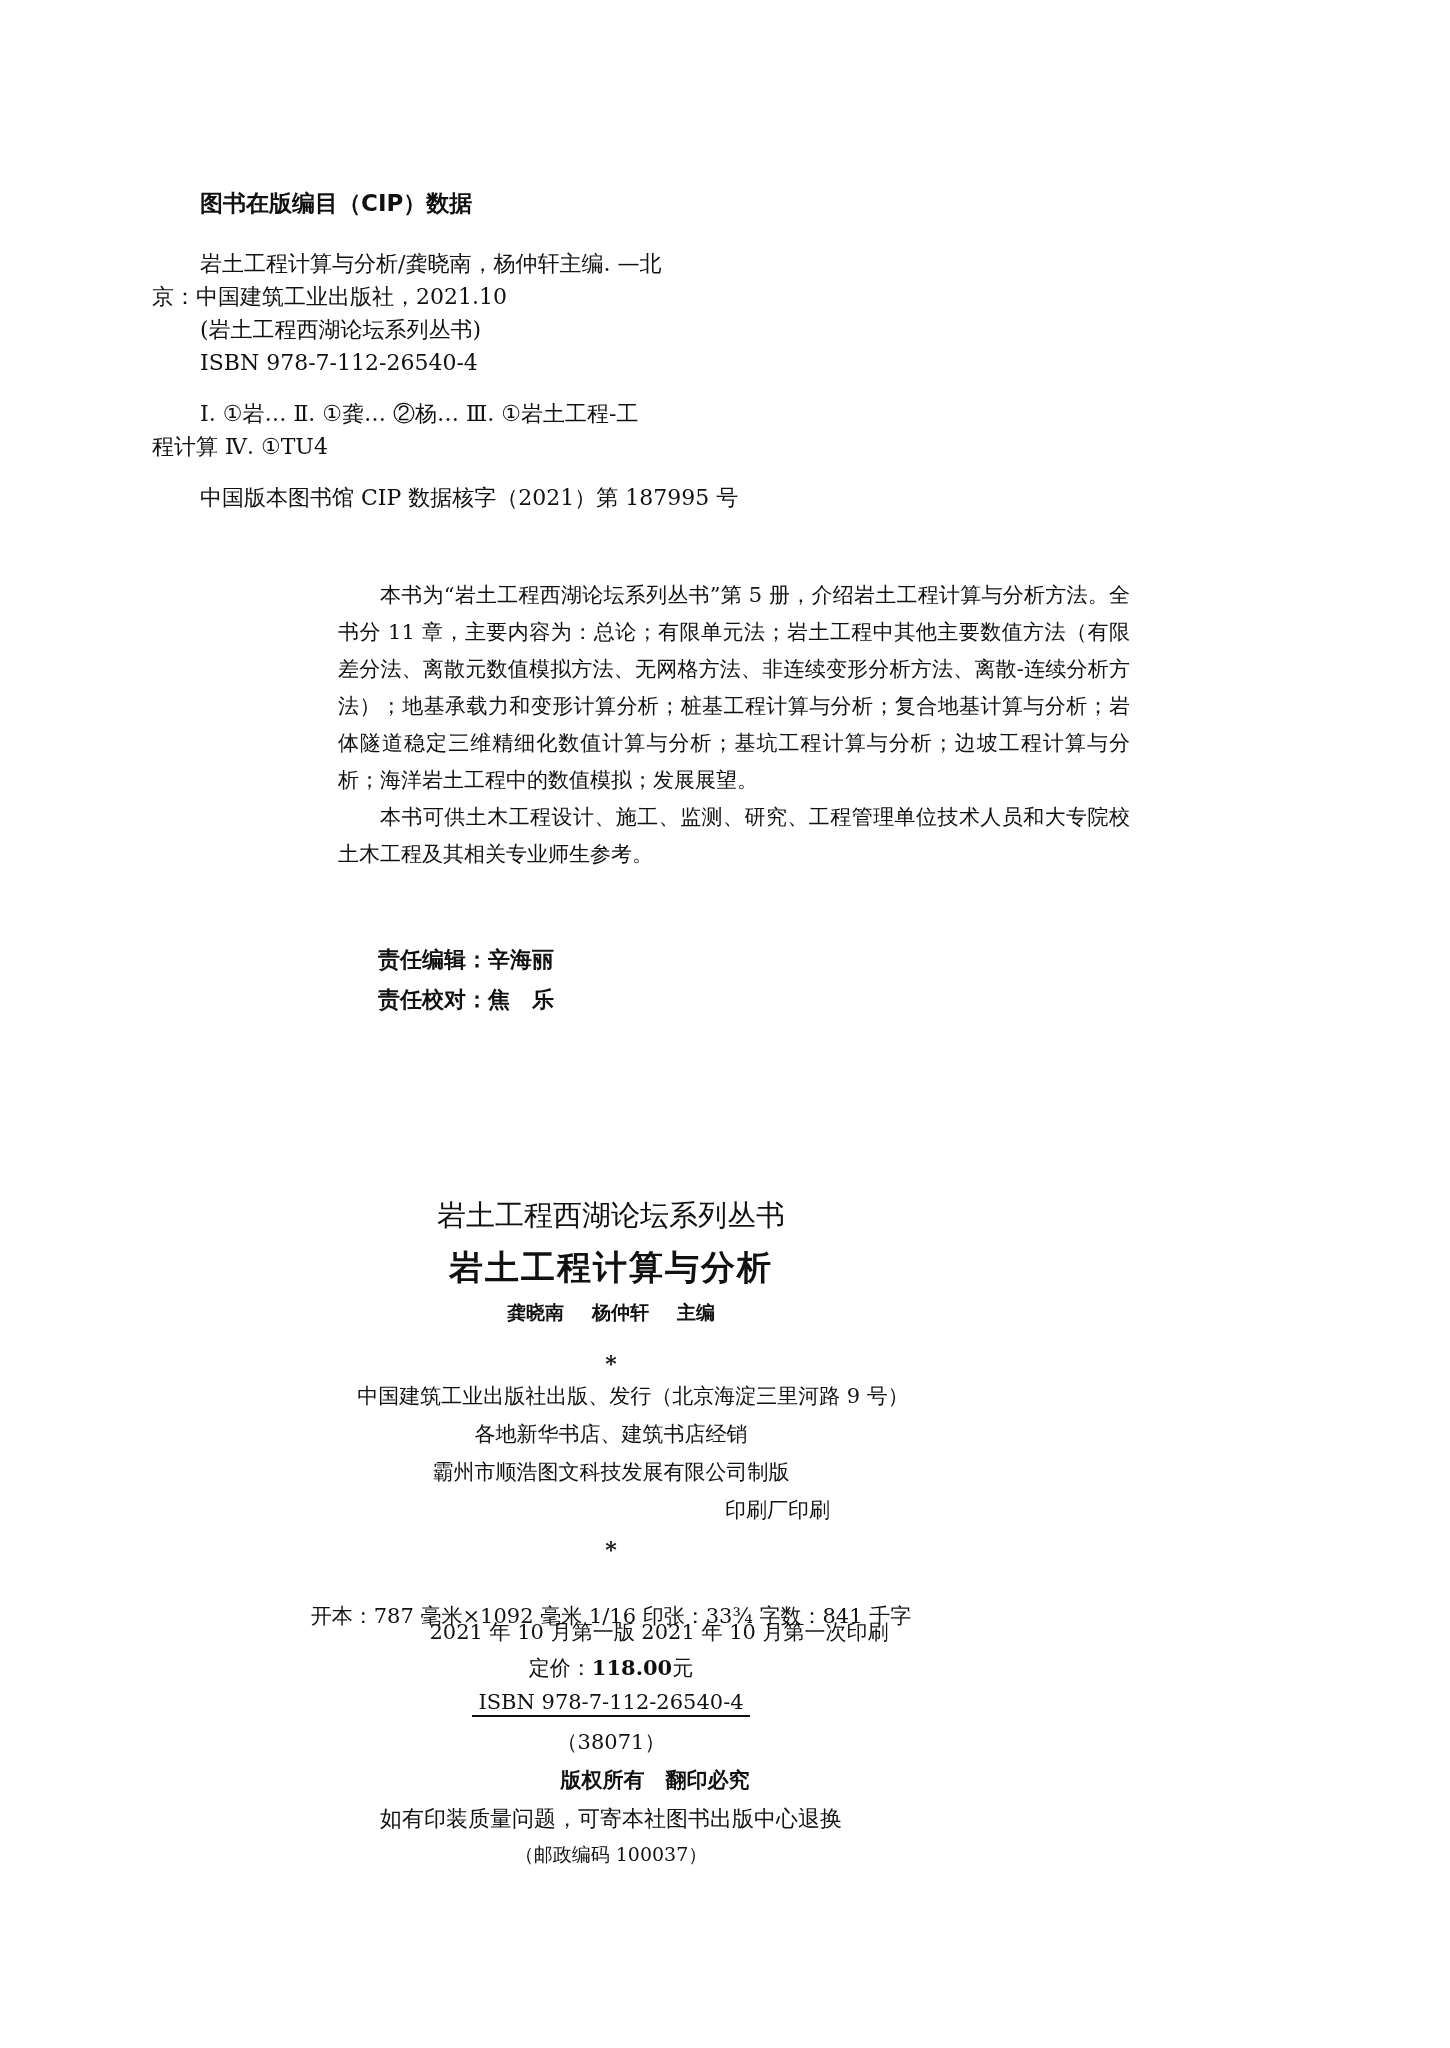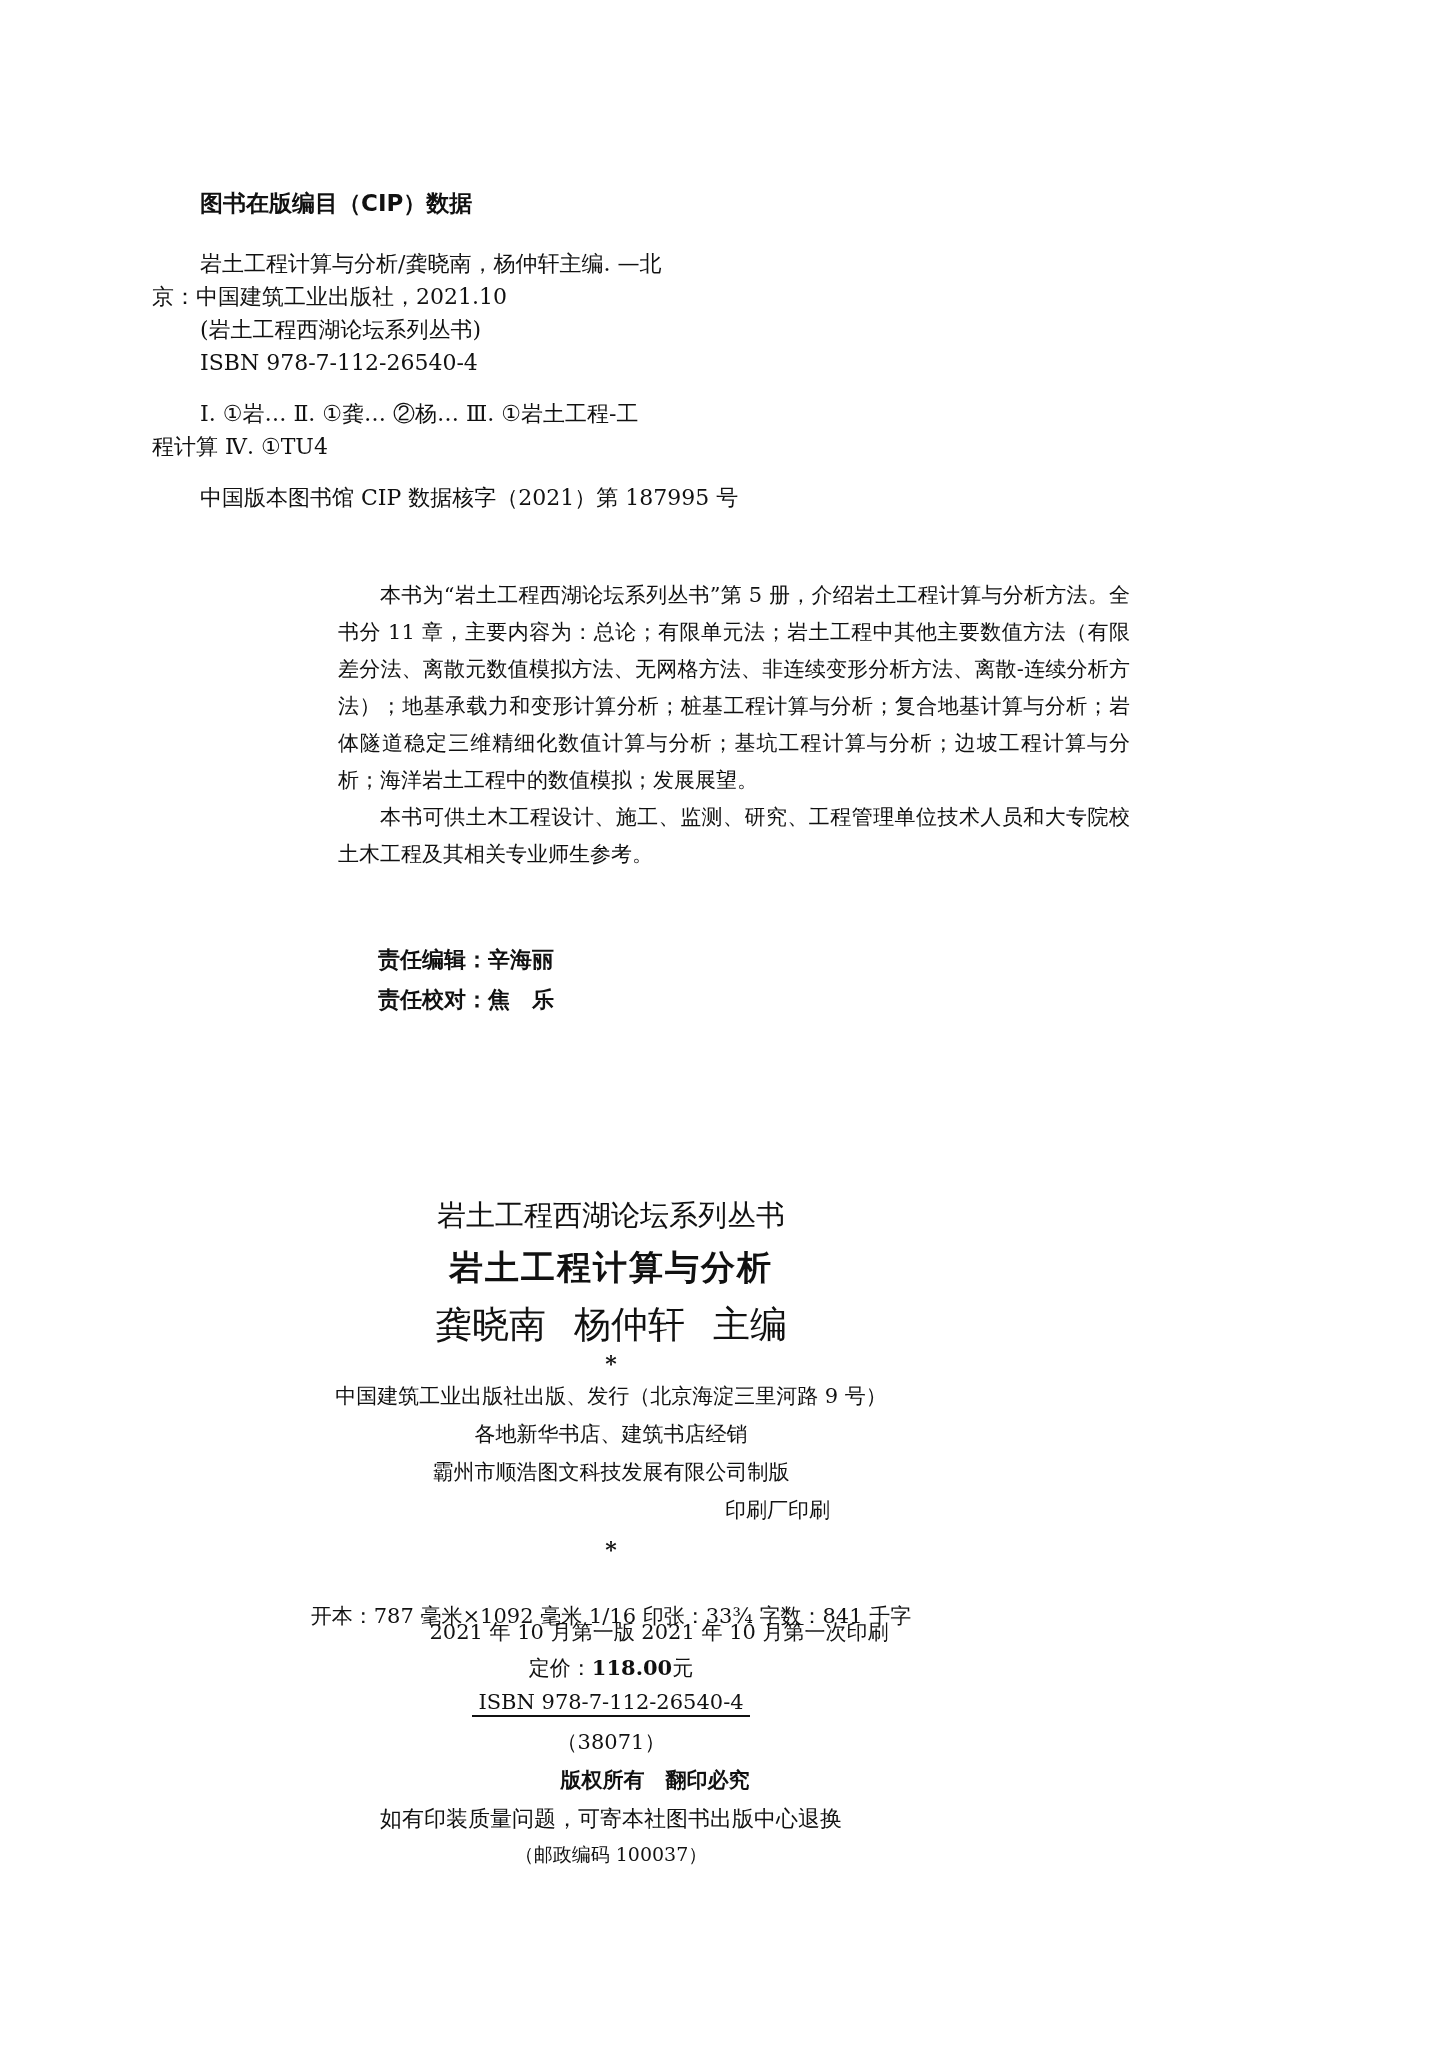--- a/index.html
+++ b/index.html
@@ -15,21 +15,21 @@
     .sans { font-family: "DejaVu Sans", "Liberation Sans", sans-serif; }
 
     .summary { position: absolute; left: 338px; top: 577px; width: 792px; font-size: 21px; line-height: 37px; text-align: justify; }
     .summary p { margin: 0; text-indent: 42px; }
 
     .staff { font-size: 22px; font-weight: bold; font-family: "DejaVu Sans", "Liberation Sans", sans-serif; }
 
     .center { position: absolute; left: 0; width: 1222px; text-align: center; white-space: nowrap; }
     .series { top: 1196px; font-size: 29px; }
     .title { top: 1245px; font-size: 34px; font-weight: bold; font-family: "DejaVu Sans", "Liberation Sans", sans-serif; letter-spacing: 2px; }
-    .editors { top: 1300px; font-size: 37px; font-weight: normal; }
+    .editors { top: 1300px; font-size: 19px; font-weight: bold; }
     .editors span { margin: 0 14px; }
     .star { font-size: 22px; font-weight: bold; }
     .pub { font-size: 21px; }
     .isbn-u { display: inline-block; border-bottom: 2px solid #111; padding: 0 6px 1px; }
   </style>
 </head>
 <body>
 
 <div class="abs cip-title">图书在版编目（CIP）数据</div>
 <div class="abs cip-line" style="left:200px; top:248px;">岩土工程计算与分析/龚晓南，杨仲轩主编. —北</div>
@@ -52,21 +52,21 @@
   <span>责任校对：</span><span>焦　乐</span>
 </div>
 
 <div class="center series">岩土工程西湖论坛系列丛书</div>
 <div class="center title">岩土工程计算与分析</div>
 <div class="center editors">
   <span>龚晓南</span><span>杨仲轩</span><span>主编</span>
 </div>
 <div class="center star" style="top:1350px;">*</div>
 
-<div class="center pub" style="top:1382px;">中国建筑工业出版社出版、发行（北京海淀三里河路 9 号）</div>
+<div class="center pub" style="top:1382px;padding-left:22px;">中国建筑工业出版社出版、发行（北京海淀三里河路 9 号）</div>
 <div class="center pub" style="top:1420px;">各地新华书店、建筑书店经销</div>
 <div class="center pub" style="top:1458px;">霸州市顺浩图文科技发展有限公司制版</div>
 <div class="abs pub" style="left:725px; top:1496px;">印刷厂印刷</div>
 <div class="center star" style="top:1536px;">*</div>
 
 <div class="center pub" style="top:1582px;margin-top:20px;">开本：787 毫米×1092 毫米  1/16  印张：33¾  字数：841 千字</div>
 <div class="center pub" style="top:1618px;padding-left:48px;">2021 年 10 月第一版    2021 年 10 月第一次印刷</div>
 <div class="center pub" style="top:1654px;">
   <span>定价：</span><span class="bold">118.00</span><span>元</span>
 </div>

